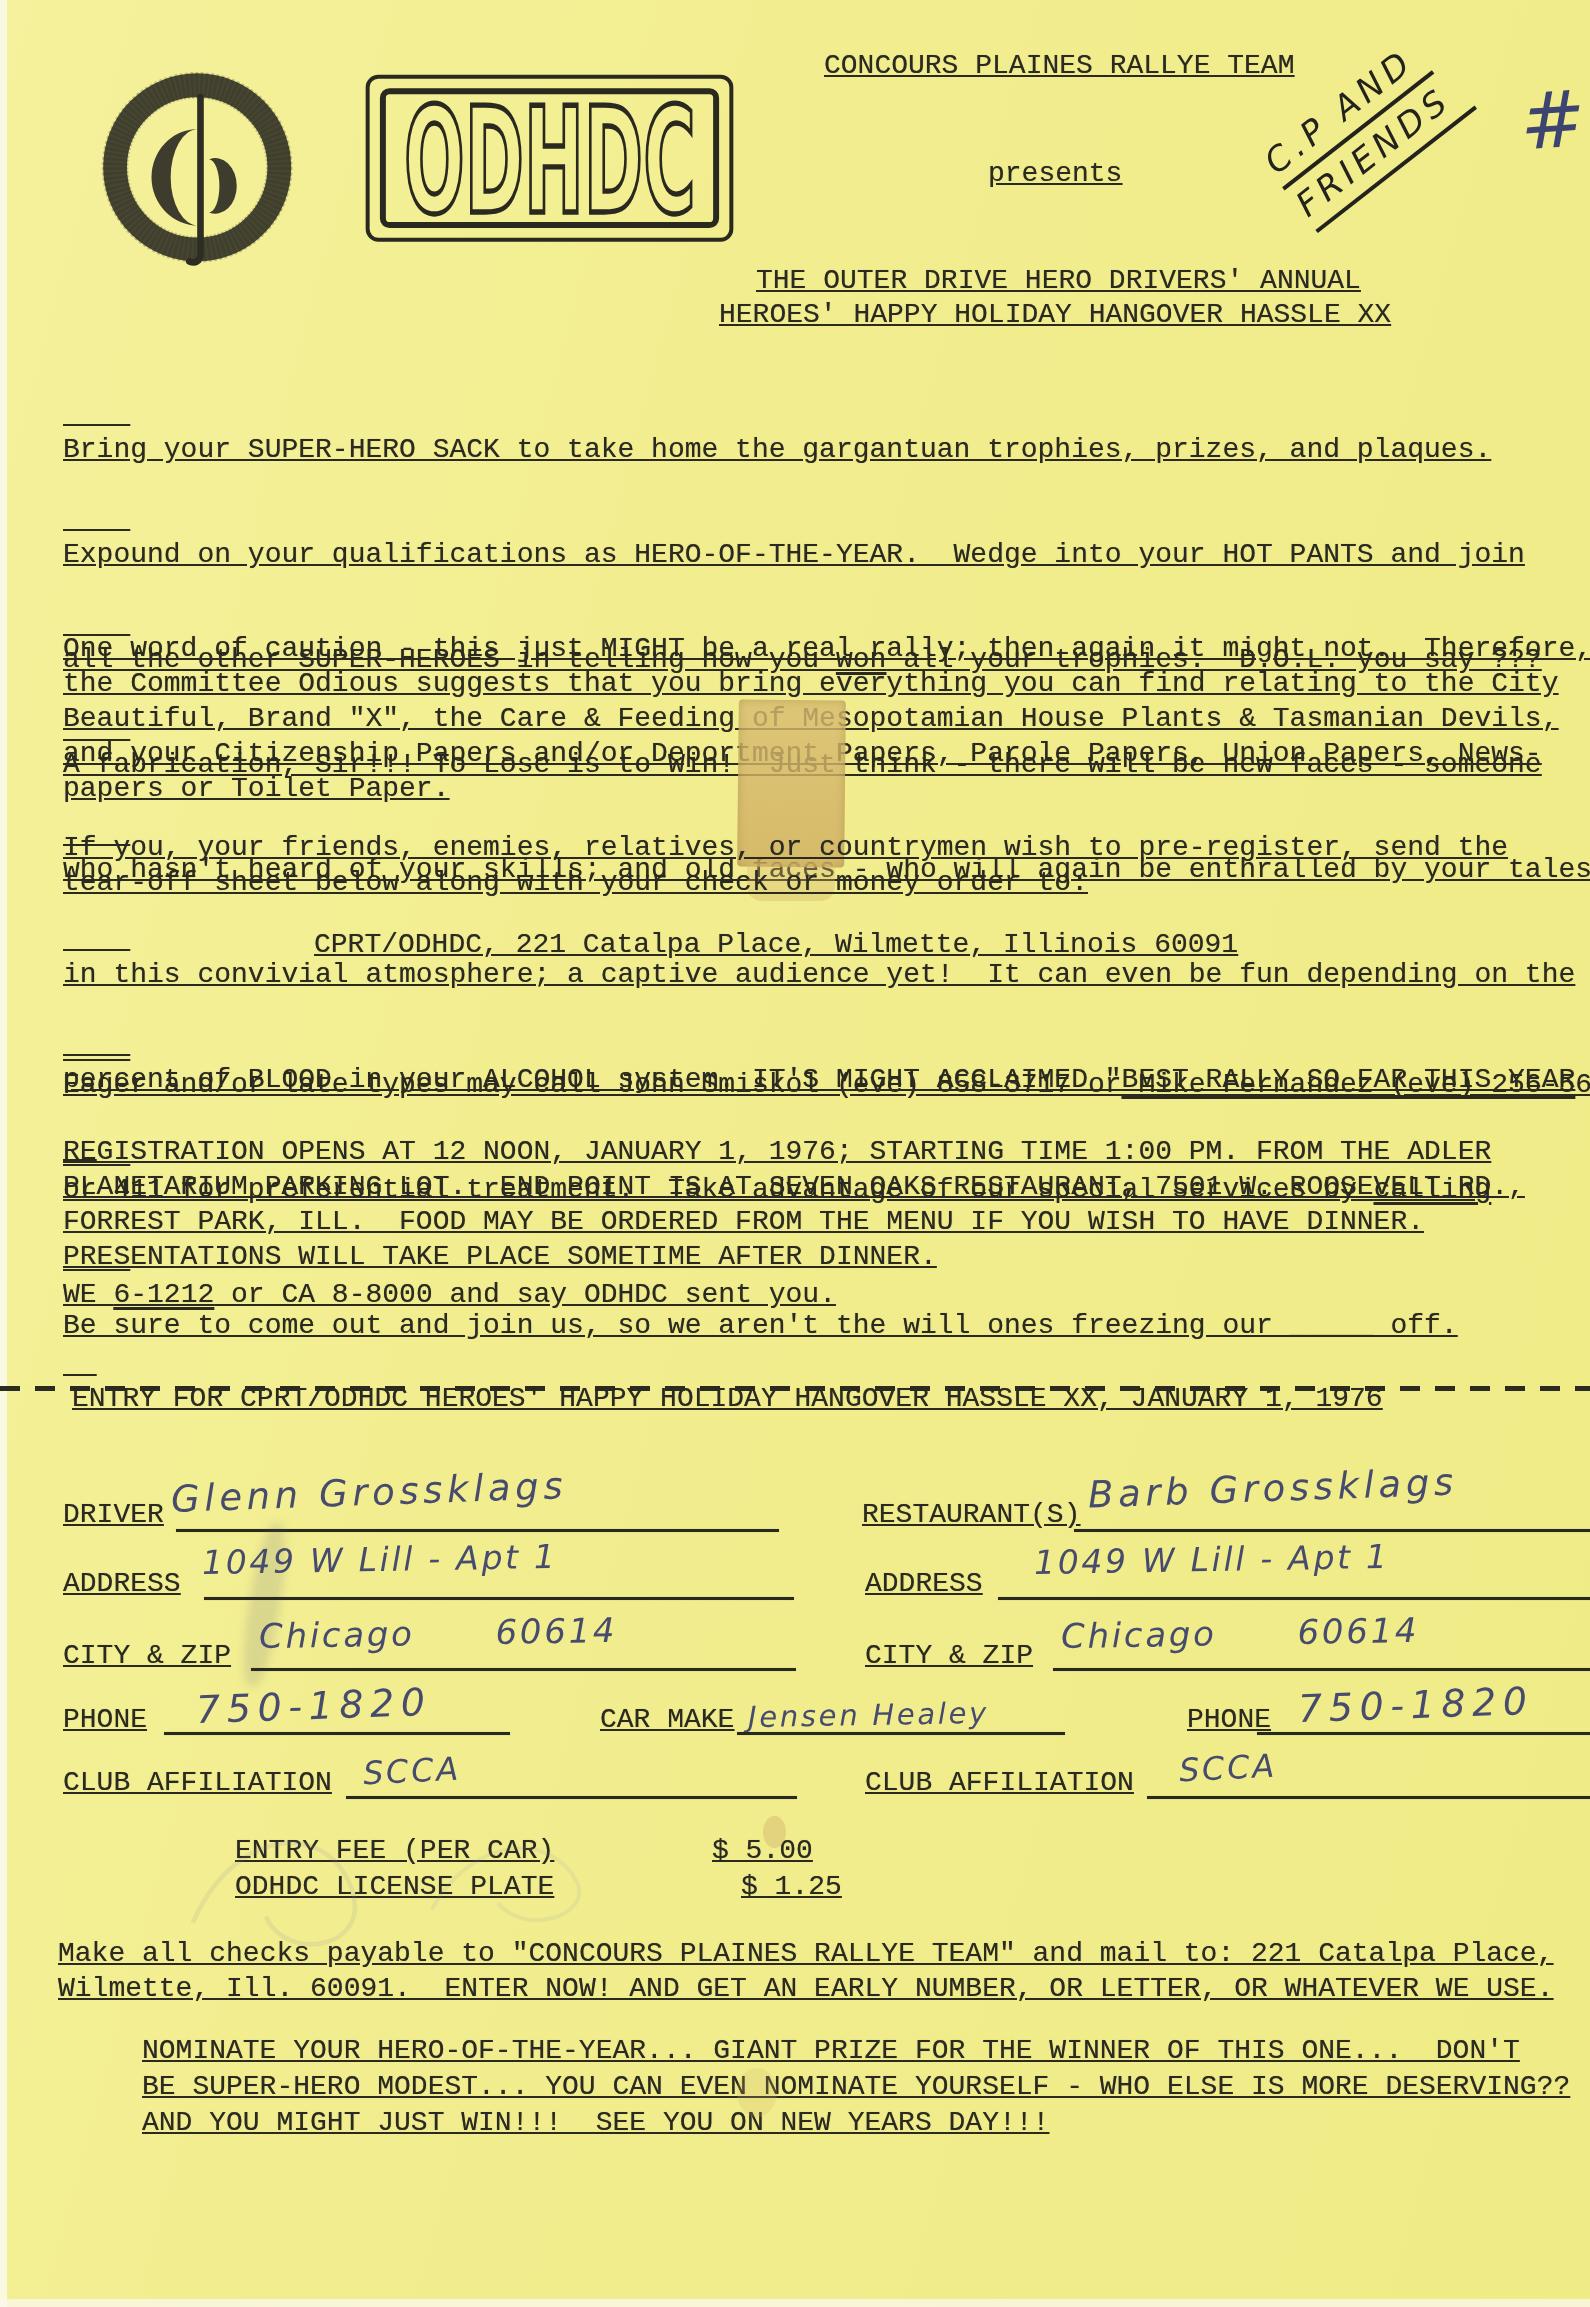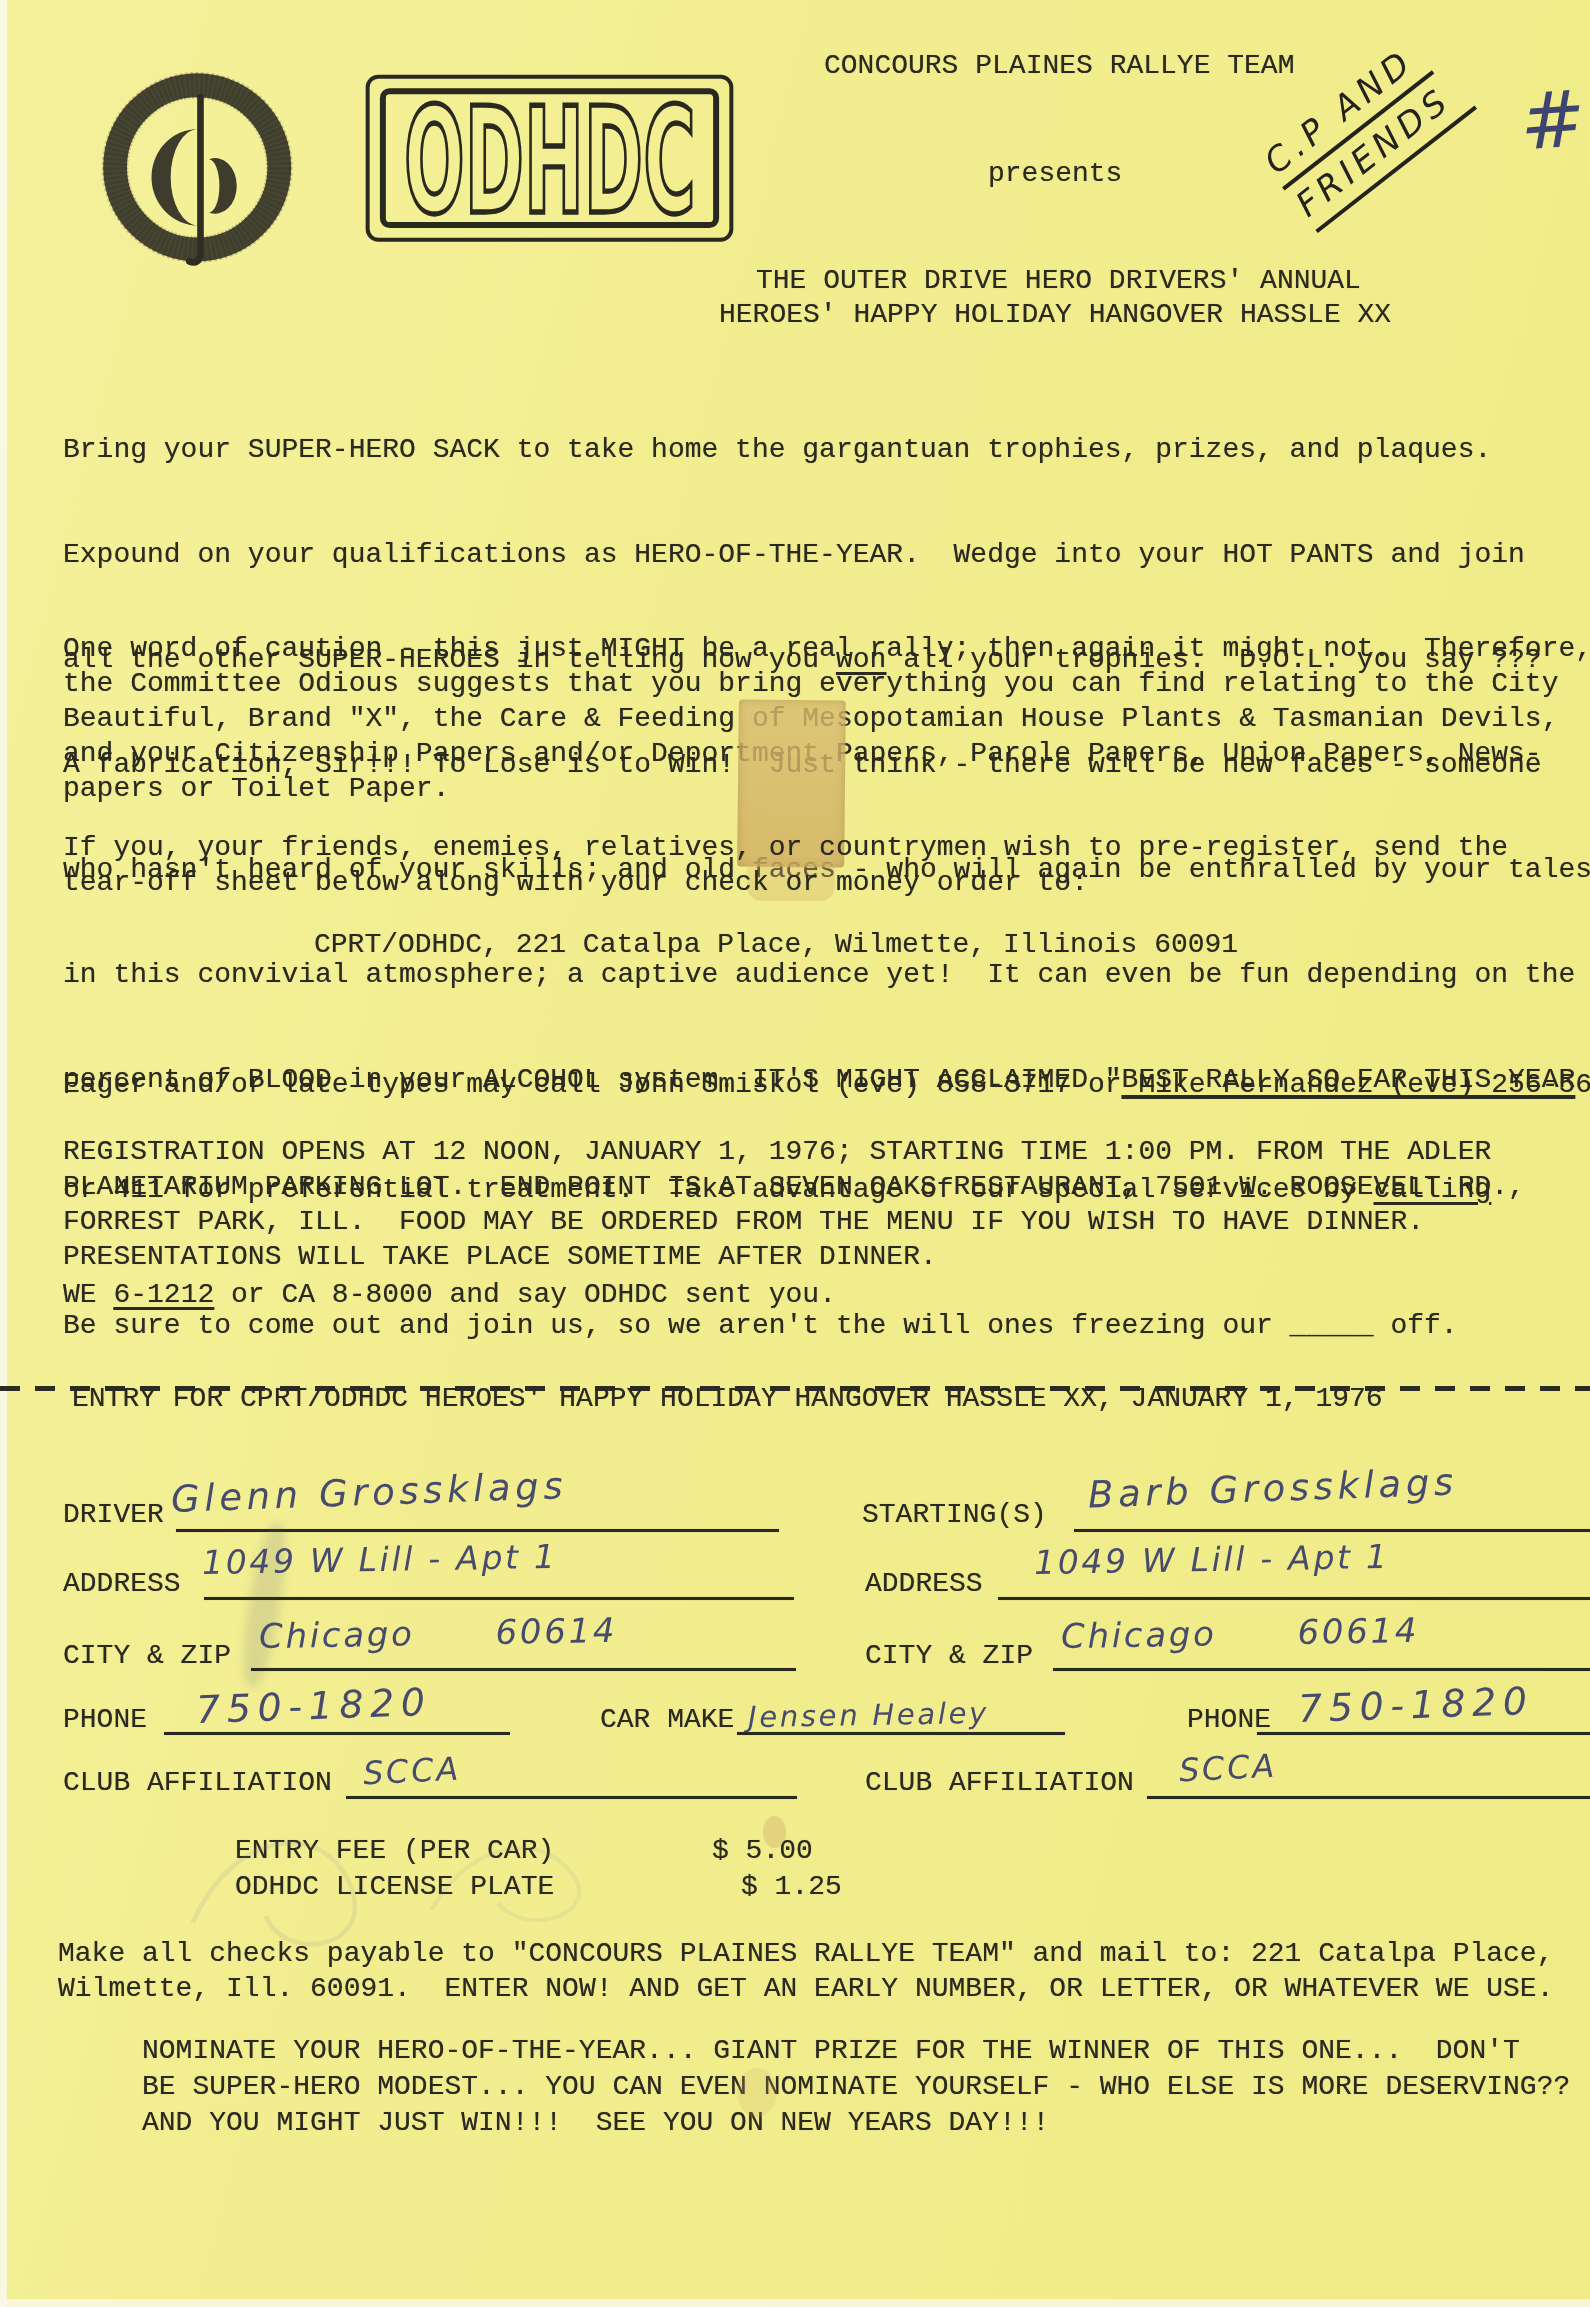--- a/index.html
+++ b/index.html
@@ -6,20 +6,21 @@
   #page{
     position:relative;width:1591px;height:2307px;overflow:hidden;
     background:linear-gradient(105deg,#f5f19c 0%,#f2ee90 35%,#efeb86 100%);
     font-family:"Liberation Mono","DejaVu Sans Mono",monospace;
     padding-left:38px;
   }
   .tw{
     position:absolute;white-space:pre;color:#2b2a20;
     font-size:28px;line-height:35px;
     text-shadow:0 0 0.7px rgba(43,42,32,.55);
+    text-decoration:underline;
   }
   .u1{text-decoration:underline;text-decoration-thickness:2.7px;text-underline-offset:5.3px;}
   .u2{text-decoration:underline;text-decoration-thickness:4px;text-underline-offset:8px;}
   .rule{position:absolute;height:3.3px;background:#2a291f;box-shadow:0 0 0.7px rgba(42,41,31,.7);}
   .hw{
     position:absolute;white-space:pre;color:#474c6e;
     font-family:"DejaVu Sans",sans-serif;font-style:italic;letter-spacing:2.7px;
   }
   .sig{transform:rotate(-2deg);letter-spacing:4.6px;}
   .pen-black{color:#23221c;}
@@ -102,21 +103,21 @@
 
   <div class="tw" style="left:63px;top:1308px;">Be sure to come out and join us, so we aren't the will ones freezing our _____ off.</div>
 
   <div class="dashline" style="top:1386px;"></div>
 
   <div class="tw" style="left:72px;top:1381px;">ENTRY FOR CPRT/ODHDC HEROES' HAPPY HOLIDAY HANGOVER HASSLE XX, JANUARY 1, 1976</div>
 
   <div class="tw" style="left:63px;top:1497px;">DRIVER</div>
   <div class="hw sig" style="left:171px;top:1471px;font-size:37px;">Glenn Grossklags</div>
   <div class="rule" style="left:176px;top:1529px;width:603px;"></div>
-  <div class="tw" style="left:862px;top:1497px;">STARTING(S)</div>
+  <div class="tw" style="left:862px;top:1497px;">RESTAURANT(S)</div>
   <div class="hw sig" style="left:1088px;top:1467px;font-size:37px;">Barb Grossklags</div>
   <div class="rule" style="left:1074px;top:1529px;width:517px;"></div>
 
   <div style="position:absolute;left:249px;top:1522px;width:30.5px;height:166px;background:rgba(90,95,125,.16);border-radius:45%;filter:blur(4px);transform:rotate(9deg);"></div>
 
   <div class="tw" style="left:63px;top:1566px;">ADDRESS</div>
   <div class="hw" style="left:202px;top:1540px;font-size:33px;transform:rotate(-1deg);">1049 W Lill - Apt 1</div>
   <div class="rule" style="left:204px;top:1597px;width:590px;"></div>
   <div class="tw" style="left:865px;top:1566px;">ADDRESS</div>
   <div class="hw" style="left:1034px;top:1540px;font-size:33px;transform:rotate(-1deg);">1049 W Lill - Apt 1</div>

